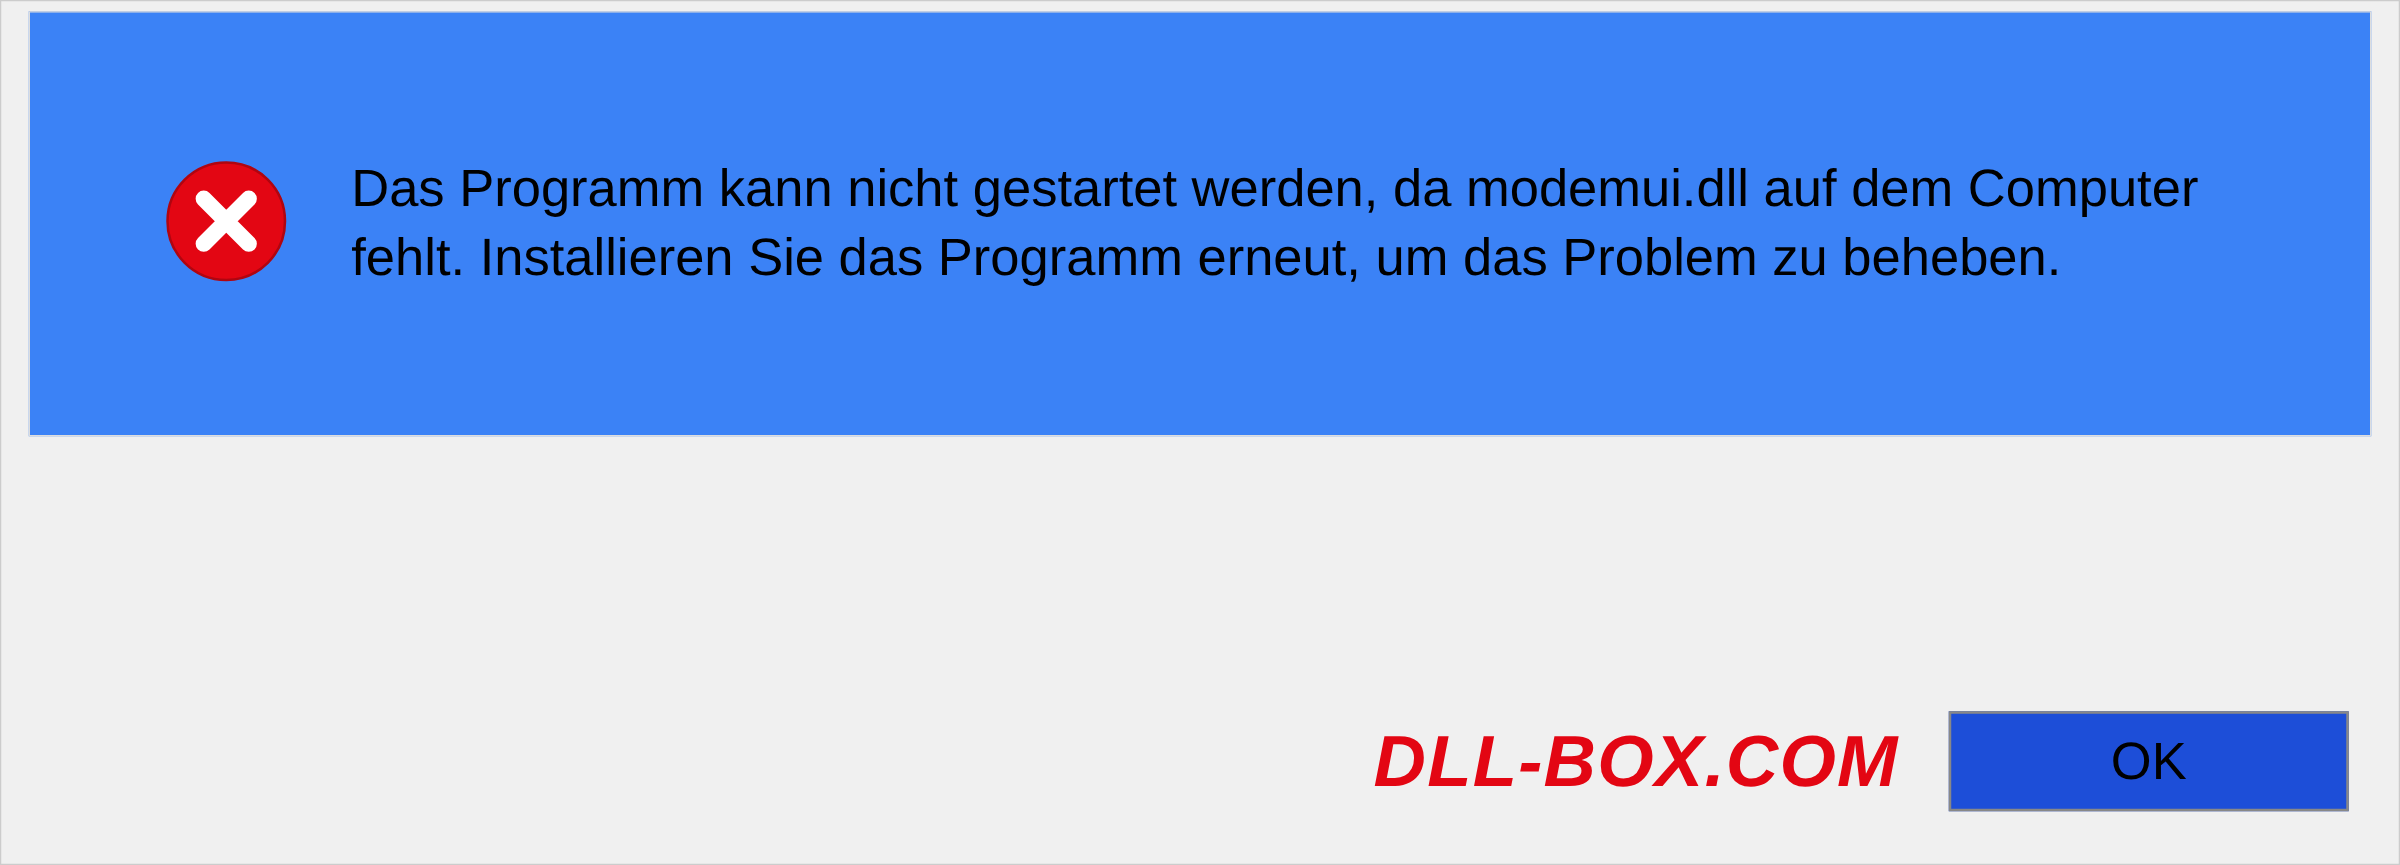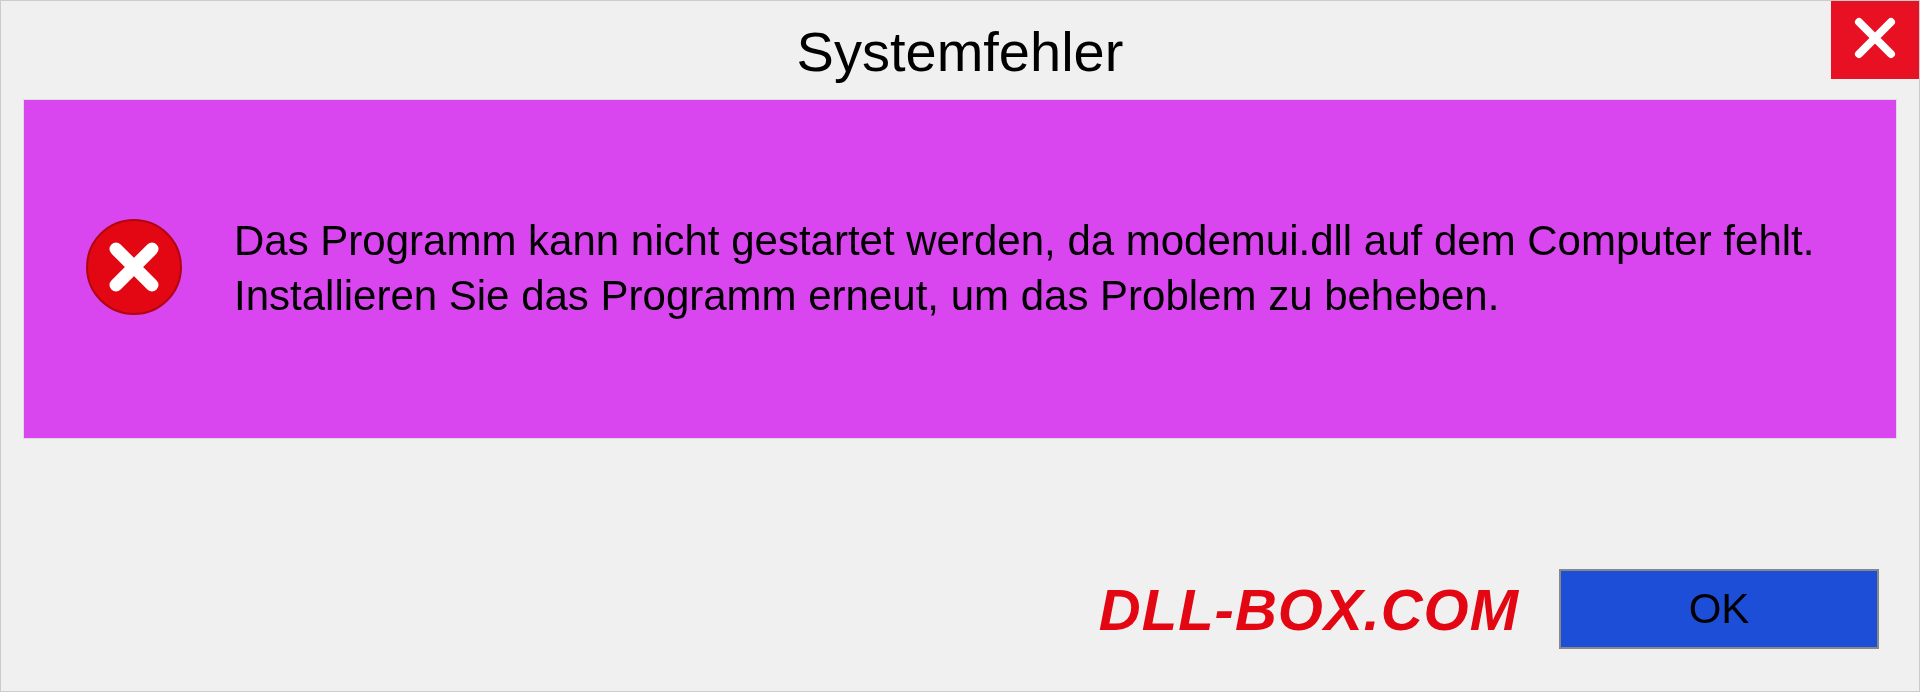--- a/index.html
+++ b/index.html
@@ -44,24 +44,24 @@
       display: flex;
       align-items: center;
       justify-content: center;
       cursor: pointer;
     }
     .close-btn svg {
       width: 48px;
       height: 48px;
     }
     .content-panel {
-      background: #d946ef;
+      background: #3b82f6;
       margin: 8px 22px 20px 22px;
       border: 1px solid #ddd;
-      padding: 80px 60px 80px 60px;
+      padding: 80px 60px 80px 107px;
       display: flex;
       align-items: center;
       gap: 50px;
       min-height: 340px;
     }
     .error-icon {
       flex-shrink: 0;
     }
     .error-icon svg {
       width: 100px;
@@ -104,30 +104,20 @@
       align-items: center;
       justify-content: center;
       cursor: pointer;
       font-family: "Segoe UI", Arial, sans-serif;
     }
   </style>
 </head>
 <body>
 
 <div class="dialog">
-  <div class="titlebar">
-    <div class="title">Systemfehler</div>
-    <div class="close-btn">
-      <span>
-        <svg viewBox="0 0 24 24">
-          <path d="M4 4 L20 20 M20 4 L4 20" stroke="#ffffff" stroke-width="4" stroke-linecap="round" fill="none"></path>
-        </svg>
-      </span>
-    </div>
-  </div>
 
   <div class="content-panel">
     <div class="error-icon">
       <svg viewBox="0 0 100 100">
         <circle cx="50" cy="50" r="47" fill="#e30613"></circle>
         <circle cx="50" cy="50" r="47" fill="none" stroke="#b00510" stroke-width="2"></circle>
         <path d="M32 32 L68 68 M68 32 L32 68" stroke="#ffffff" stroke-width="13" stroke-linecap="round" fill="none"></path>
       </svg>
     </div>
     <div class="message">Das Programm kann nicht gestartet werden, da modemui.dll auf dem Computer fehlt. Installieren Sie das Programm erneut, um das Problem zu beheben.</div>

